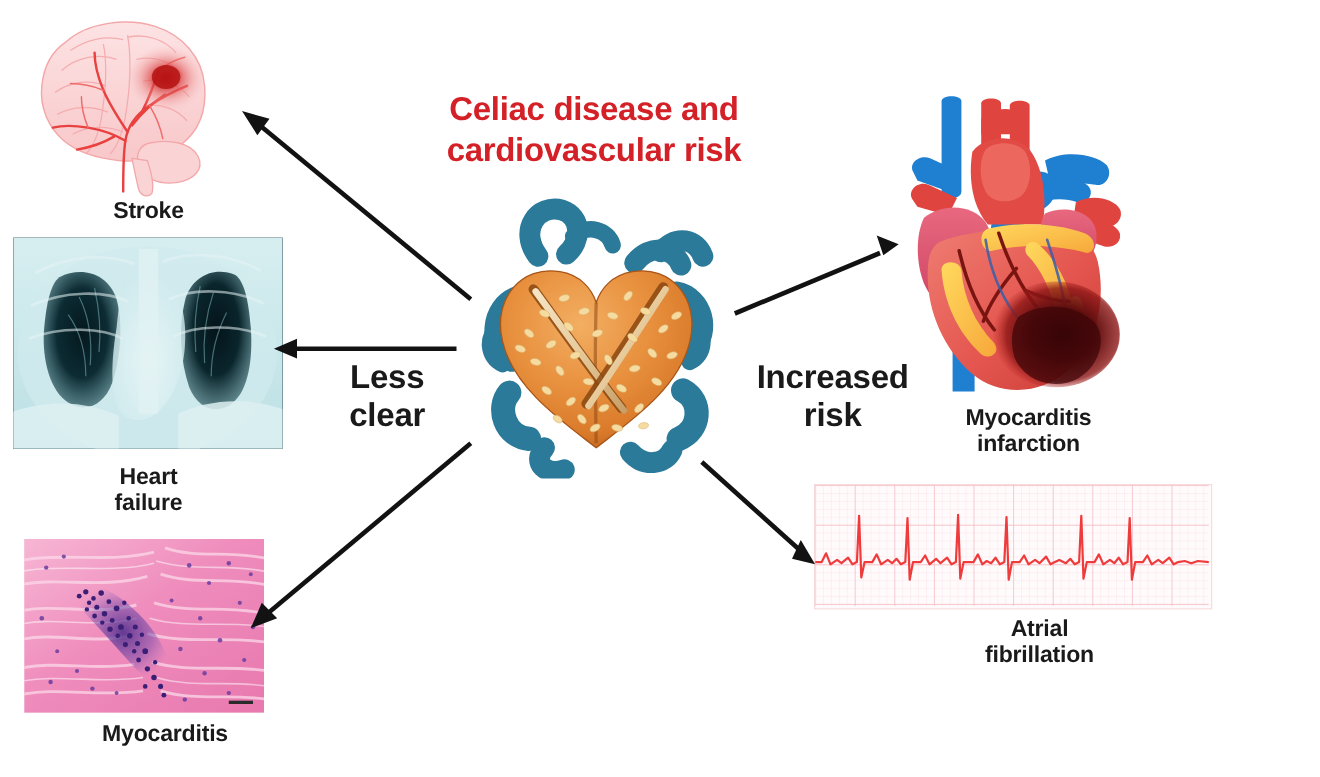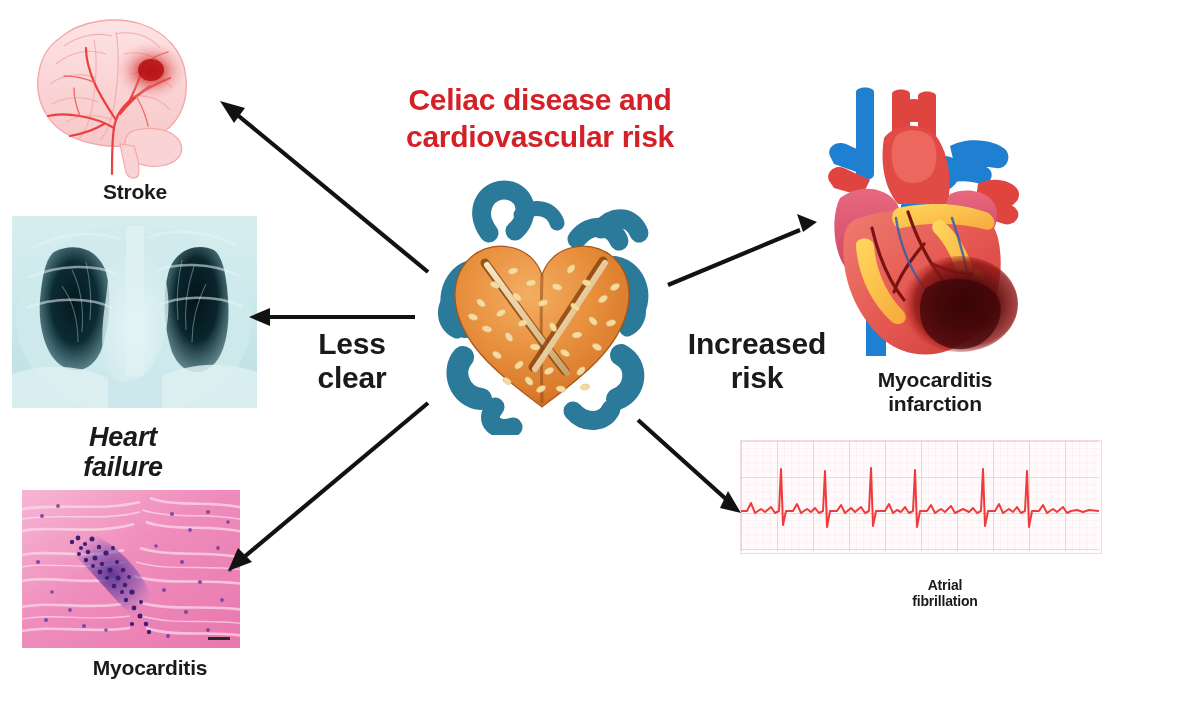--- a/index.html
+++ b/index.html
@@ -28,24 +28,24 @@
     left:355px;top:82px;width:370px;
     font-size:30px;font-weight:bold;
     color:#d42027;text-align:center;line-height:1.22;
     white-space:pre-line;letter-spacing:-0.3px;
   }
   
   #lessClear{left:282px;top:327px;width:140px;font-size:30px;}
   #increasedRisk{left:662px;top:327px;width:190px;font-size:30px;}
   
   #strokeLbl{left:55px;top:180px;width:160px;font-size:21px;}
-  #hfLbl{left:38px;top:422px;width:170px;font-size:27px;font-style:italic;}
+  #hfLbl{left:50px;top:422px;width:170px;font-size:21px;}
   #myocarditisLbl{left:40px;top:656px;width:220px;font-size:21px;}
   #miLbl{left:840px;top:368px;width:190px;font-size:21px;}
-  #afLbl{left:850px;top:560px;width:190px;font-size:14px;margin-top:18px;}
+  #afLbl{left:850px;top:560px;width:190px;font-size:21px;}
 
   
   .frame{position:absolute;overflow:hidden;}
 
   
   #xray{left:12px;top:216px;width:245px;height:192px;background:#0d3d44;}
   
   #histo{left:22px;top:490px;width:218px;height:158px;background:#f2c9de;}
   
   #ecg{left:740px;top:440px;width:360px;height:112px;background:#fffafb;border:1px solid #f6d9dc;}

